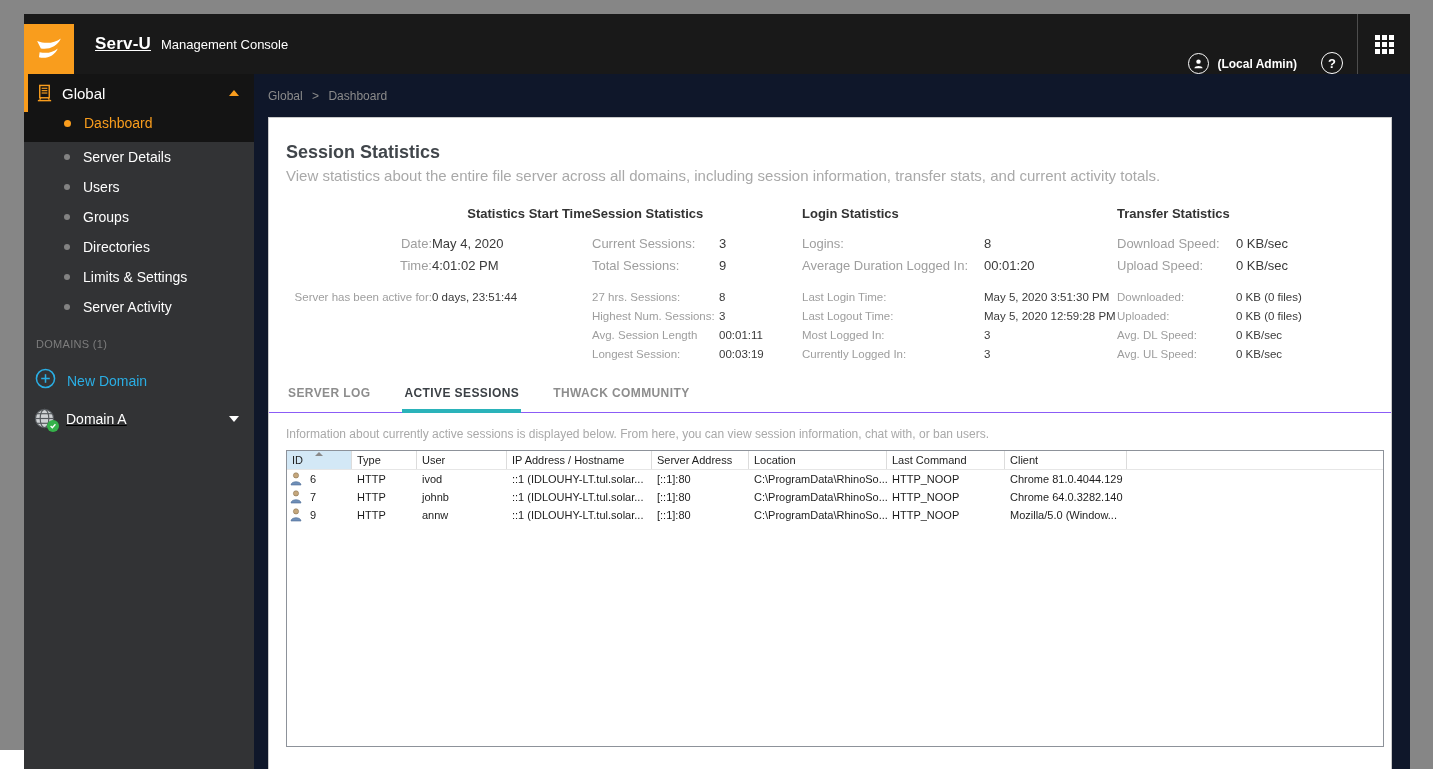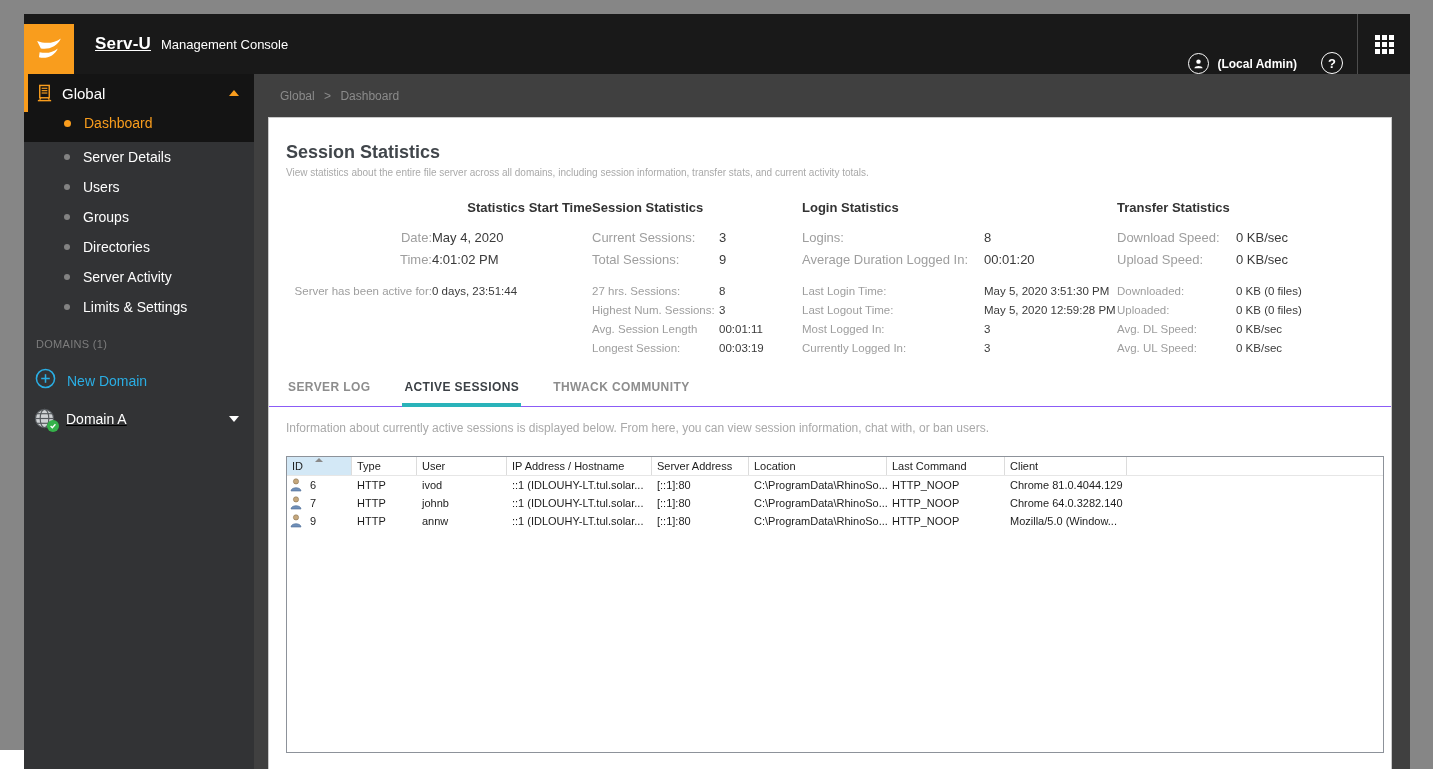--- a/index.html
+++ b/index.html
@@ -43,28 +43,28 @@
   .nav-label.active { color: #f99d1d; }
   .domains-label { color: #7d7d7d; font-size: 11px; letter-spacing: .3px; margin: 16px 0 0 12px; }
   .new-domain { display: flex; align-items: flex-end; margin: 18px 0 0 11px; cursor: pointer; }
   .new-domain-label { color: #2aaee4; font-size: 14px; margin-left: 11px; }
   .domain-a { display: flex; align-items: center; margin: 18px 0 0 9px; cursor: pointer; text-decoration: underline; }
   .domain-a-label { color: #fff; font-size: 14px; margin-left: 10px; flex: 1; }
   .globe-wrap { position: relative; width: 23px; height: 23px; flex: none; }
   .globe-badge { position: absolute; right: -3px; bottom: -2px; width: 12px; height: 12px; background: #35b24a; border-radius: 50%; display: flex; align-items: center; justify-content: center; }
 
   
-  .content { flex: 1; background: #404040; position: relative; overflow: hidden; padding-left: 12px; }
+  .content { flex: 1; background: #0f172a; position: relative; overflow: hidden; }
   .breadcrumb { padding: 15px 0 0 14px; font-size: 12px; color: #8b8b8b; }
   .breadcrumb span { margin-right: 6px; }
   .crumb-link { cursor: pointer; }
 
   .card { position: absolute; left: 14px; right: 18px; top: 43px; height: 780px; background: #fff; border: 1px solid #c9c9c9; padding: 0 7px 0 17px; }
   .panel-title { margin-top: 24px; font-size: 18px; font-weight: bold; color: #41464b; }
-  .panel-subtitle { margin-top: 4px; font-size: 10px; color: #a9a9a9; }
+  .panel-subtitle { margin-top: 4px; font-size: 15px; color: #a9a9a9; }
 
   
   .stats-row { display: flex; margin-top: 22px; }
   .stat-col { flex: none; }
   .stat-col.c1 { width: 306px; text-align: right; } .stat-col.c2 { width: 210px; } .stat-col.c3 { width: 315px; } .stat-col.c4 { flex: 1; }
   .stat-header { font-size: 13px; font-weight: bold; color: #333; }
   .stat-group-a { margin-top: 12px; }
   .stat-group-b { margin-top: 11px; }
   .stat-row { display: flex; }
   .stat-group-a .stat-row { font-size: 13px; line-height: 22px; }
@@ -74,21 +74,21 @@
   .c1 .stat-label { width: 146px; } .c2 .stat-label { width: 127px; } .c3 .stat-label { width: 182px; } .c4 .stat-label { width: 119px; }
 
   
   .tabs { margin: 16px -7px 0 -17px; padding-left: 17px; border-bottom: 1px solid #8b5cf6; display: flex; }
   .tab { font-size: 12px; font-weight: bold; letter-spacing: .4px; color: #8d8d8d; padding: 6px 2px 9px; margin-right: 30px; border-bottom: 4px solid transparent; margin-bottom: -1px; cursor: pointer; }
   .tab.active { color: #3c4146; border-bottom-color: #2ab3ba; }
 
   .tab-desc { margin-top: 14px; font-size: 12px; color: #a9a9a9; }
 
   
-  .grid { margin-top: 21px; border: 1px solid #8d929a; height: 297px; background: #fff; font-size: 11px; color: #1d1d1d; overflow: hidden; }
+  .grid { margin-top: 9px; border: 1px solid #8d929a; height: 297px; background: #fff; font-size: 11px; color: #1d1d1d; overflow: hidden; }
   .grid-header { display: flex; height: 19px; border-bottom: 1px solid #e6e6e6; }
   .gh-cell { border-right: 1px solid #dcdcdc; padding-left: 5px; line-height: 18px; white-space: nowrap; overflow: hidden; position: relative; flex: none; }
   .gh-cell.sorted { background: #d3e8f6; }
   .sort-asc { position: absolute; top: 1px; left: 50%; margin-left: -4px; width: 0; height: 0; border-left: 4px solid transparent; border-right: 4px solid transparent; border-bottom: 4px solid #8a8a8a; }
   .col-id { width: 65px; } .col-type { width: 65px; } .col-user { width: 90px; } .col-ip { width: 145px; }
   .col-srv { width: 97px; } .col-loc { width: 138px; } .col-cmd { width: 118px; } .col-cli { width: 122px; }
   .col-rest { flex: 1 !important; border-right: none !important; }
   .grid-row { display: flex; height: 18px; align-items: center; cursor: default; }
   .g-cell { padding-left: 5px; white-space: nowrap; overflow: hidden; flex: none; }
   .id-cell { display: flex; align-items: center; }
@@ -173,25 +173,25 @@
       <div class="nav-item">
         <span class="bullet"></span>
         <span class="nav-label">Groups</span>
       </div>
       <div class="nav-item">
         <span class="bullet"></span>
         <span class="nav-label">Directories</span>
       </div>
       <div class="nav-item">
         <span class="bullet"></span>
+        <span class="nav-label">Limits &amp; Settings</span>
+      </div>
+      <div class="nav-item">
+        <span class="bullet"></span>
         <span class="nav-label">Server Activity</span>
-      </div>
-      <div class="nav-item">
-        <span class="bullet"></span>
-        <span class="nav-label">Limits &amp; Settings</span>
       </div>
 
       <div class="domains-label">DOMAINS (1)</div>
 
       <div class="new-domain">
         <svg width="21" height="21" viewBox="0 0 22 22">
           <circle cx="11" cy="11" r="9.5" fill="none" stroke="#2aaee4" stroke-width="1.6"></circle>
           <line x1="11" y1="6.5" x2="11" y2="15.5" stroke="#2aaee4" stroke-width="1.6"></line>
           <line x1="6.5" y1="11" x2="15.5" y2="11" stroke="#2aaee4" stroke-width="1.6"></line>
         </svg>

